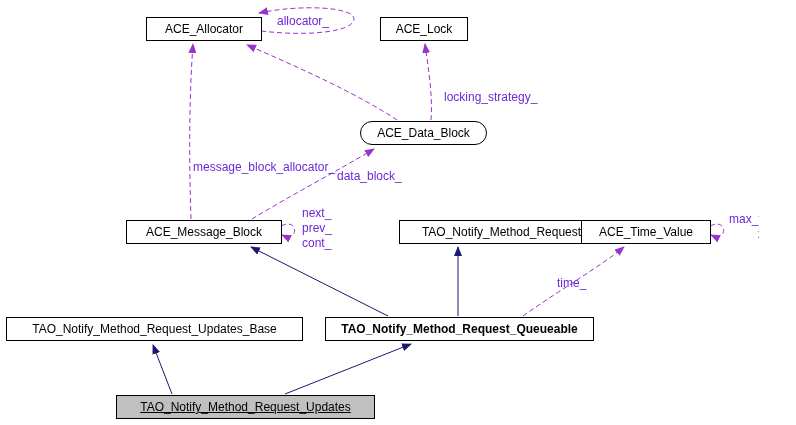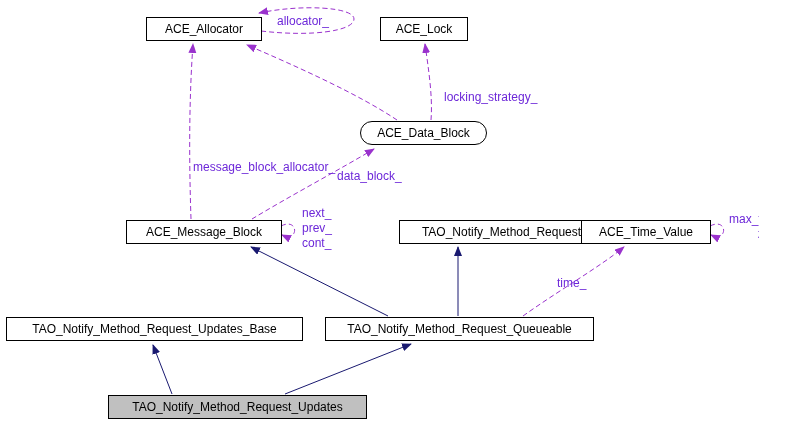--- a/index.html
+++ b/index.html
@@ -83,23 +83,23 @@
   <div class="node" style="left:360px; top:121px; width:125px;border-radius:12px;">ACE_Data_Block</div>
 
   <div class="node" style="left:126px; top:220px; width:154px;">ACE_Message_Block</div>
 
   <div class="node" style="left:356px; top:220px; width:203px;margin-left:43px;">TAO_Notify_Method_Request</div>
 
   <div class="node" style="left:581px; top:220px; width:128px;">ACE_Time_Value</div>
 
   <div class="node" style="left:6px; top:317px; width:295px;">TAO_Notify_Method_Request_Updates_Base</div>
 
-  <div class="node" style="left:325px; top:317px; width:267px;">TAO_Notify_Method_Request_Queueable</div>
+  <div class="node" style="left:325px; top:317px; width:267px;font-weight:bold;">TAO_Notify_Method_Request_Queueable</div>
 
-  <div class="node selected" style="left:108px; top:395px; width:257px;">TAO_Notify_Method_Request_Updates</div>
+  <div class="node selected" style="left:116px; top:395px; width:257px;text-decoration:underline;">TAO_Notify_Method_Request_Updates</div>
 
   <div class="elabel" style="left:277px; top:14px;">allocator_</div>
 
 
   <div class="elabel" style="left:444px; top:70px;margin-top:20px;">locking_strategy_</div>
 
   <div class="elabel" style="left:193px; top:124px;margin-top:36px;">message_block_allocator_</div>
 
   <div class="elabel" style="left:337px; top:169px;">data_block_</div>
 

